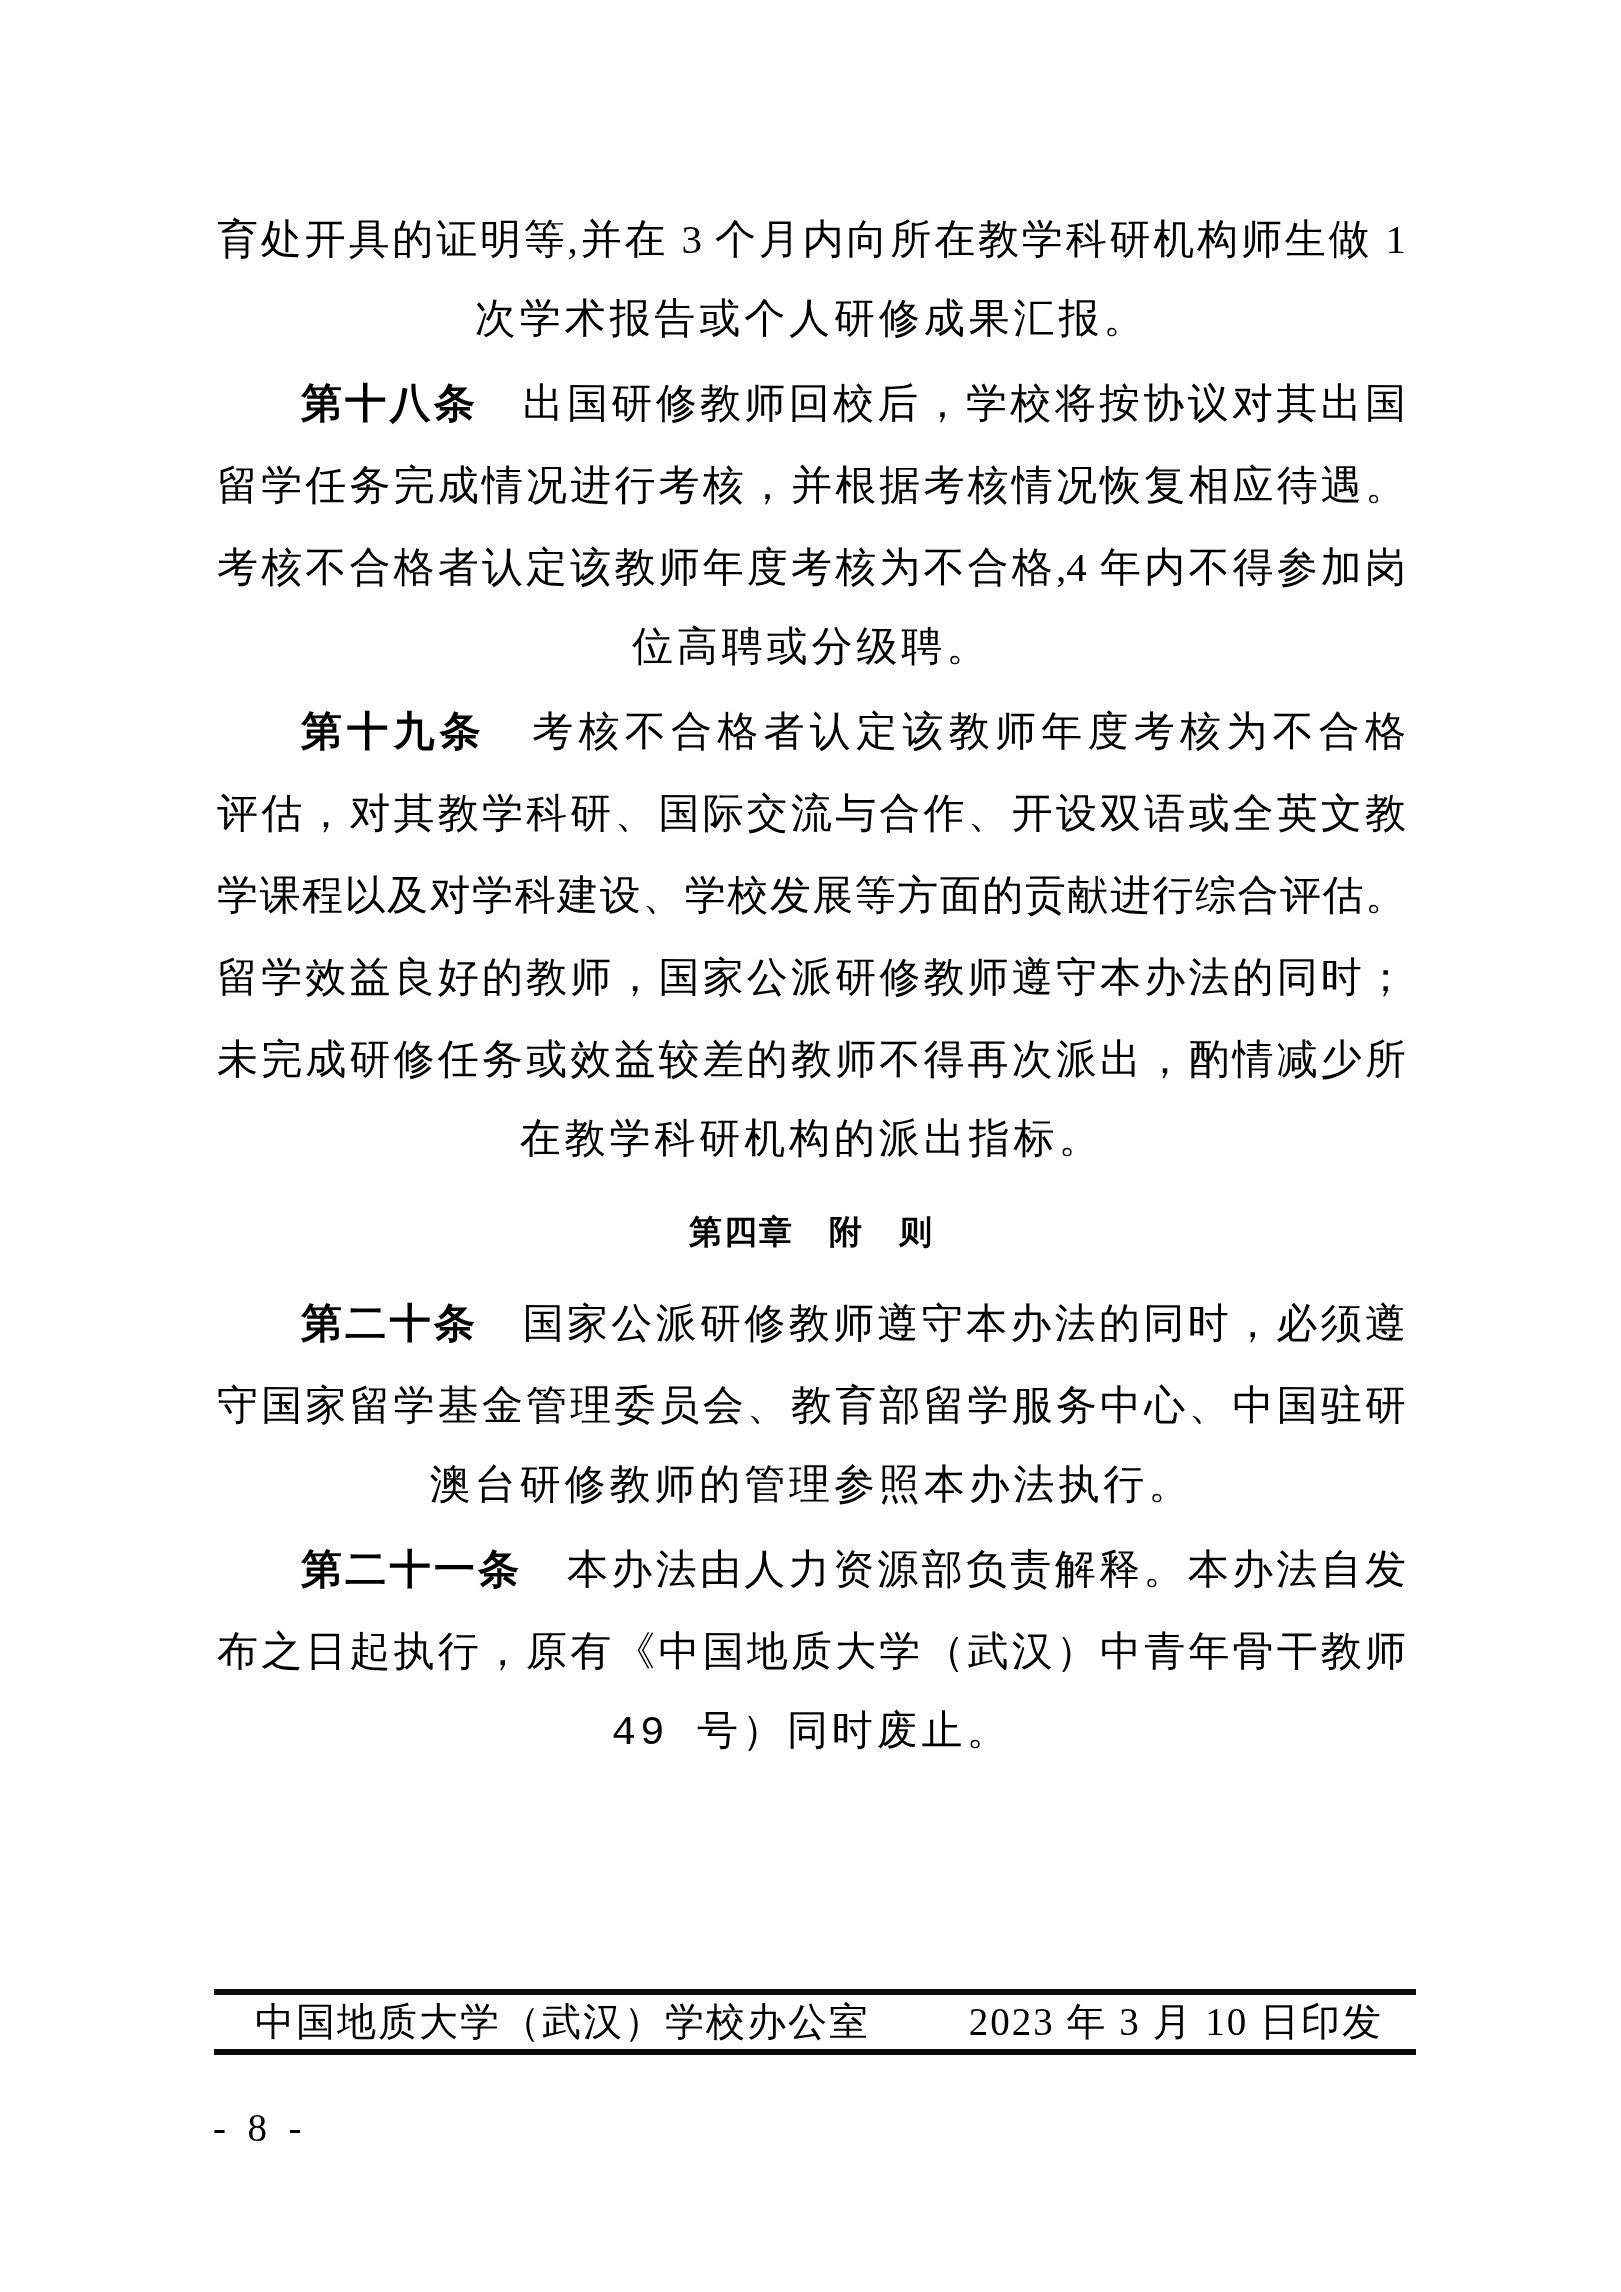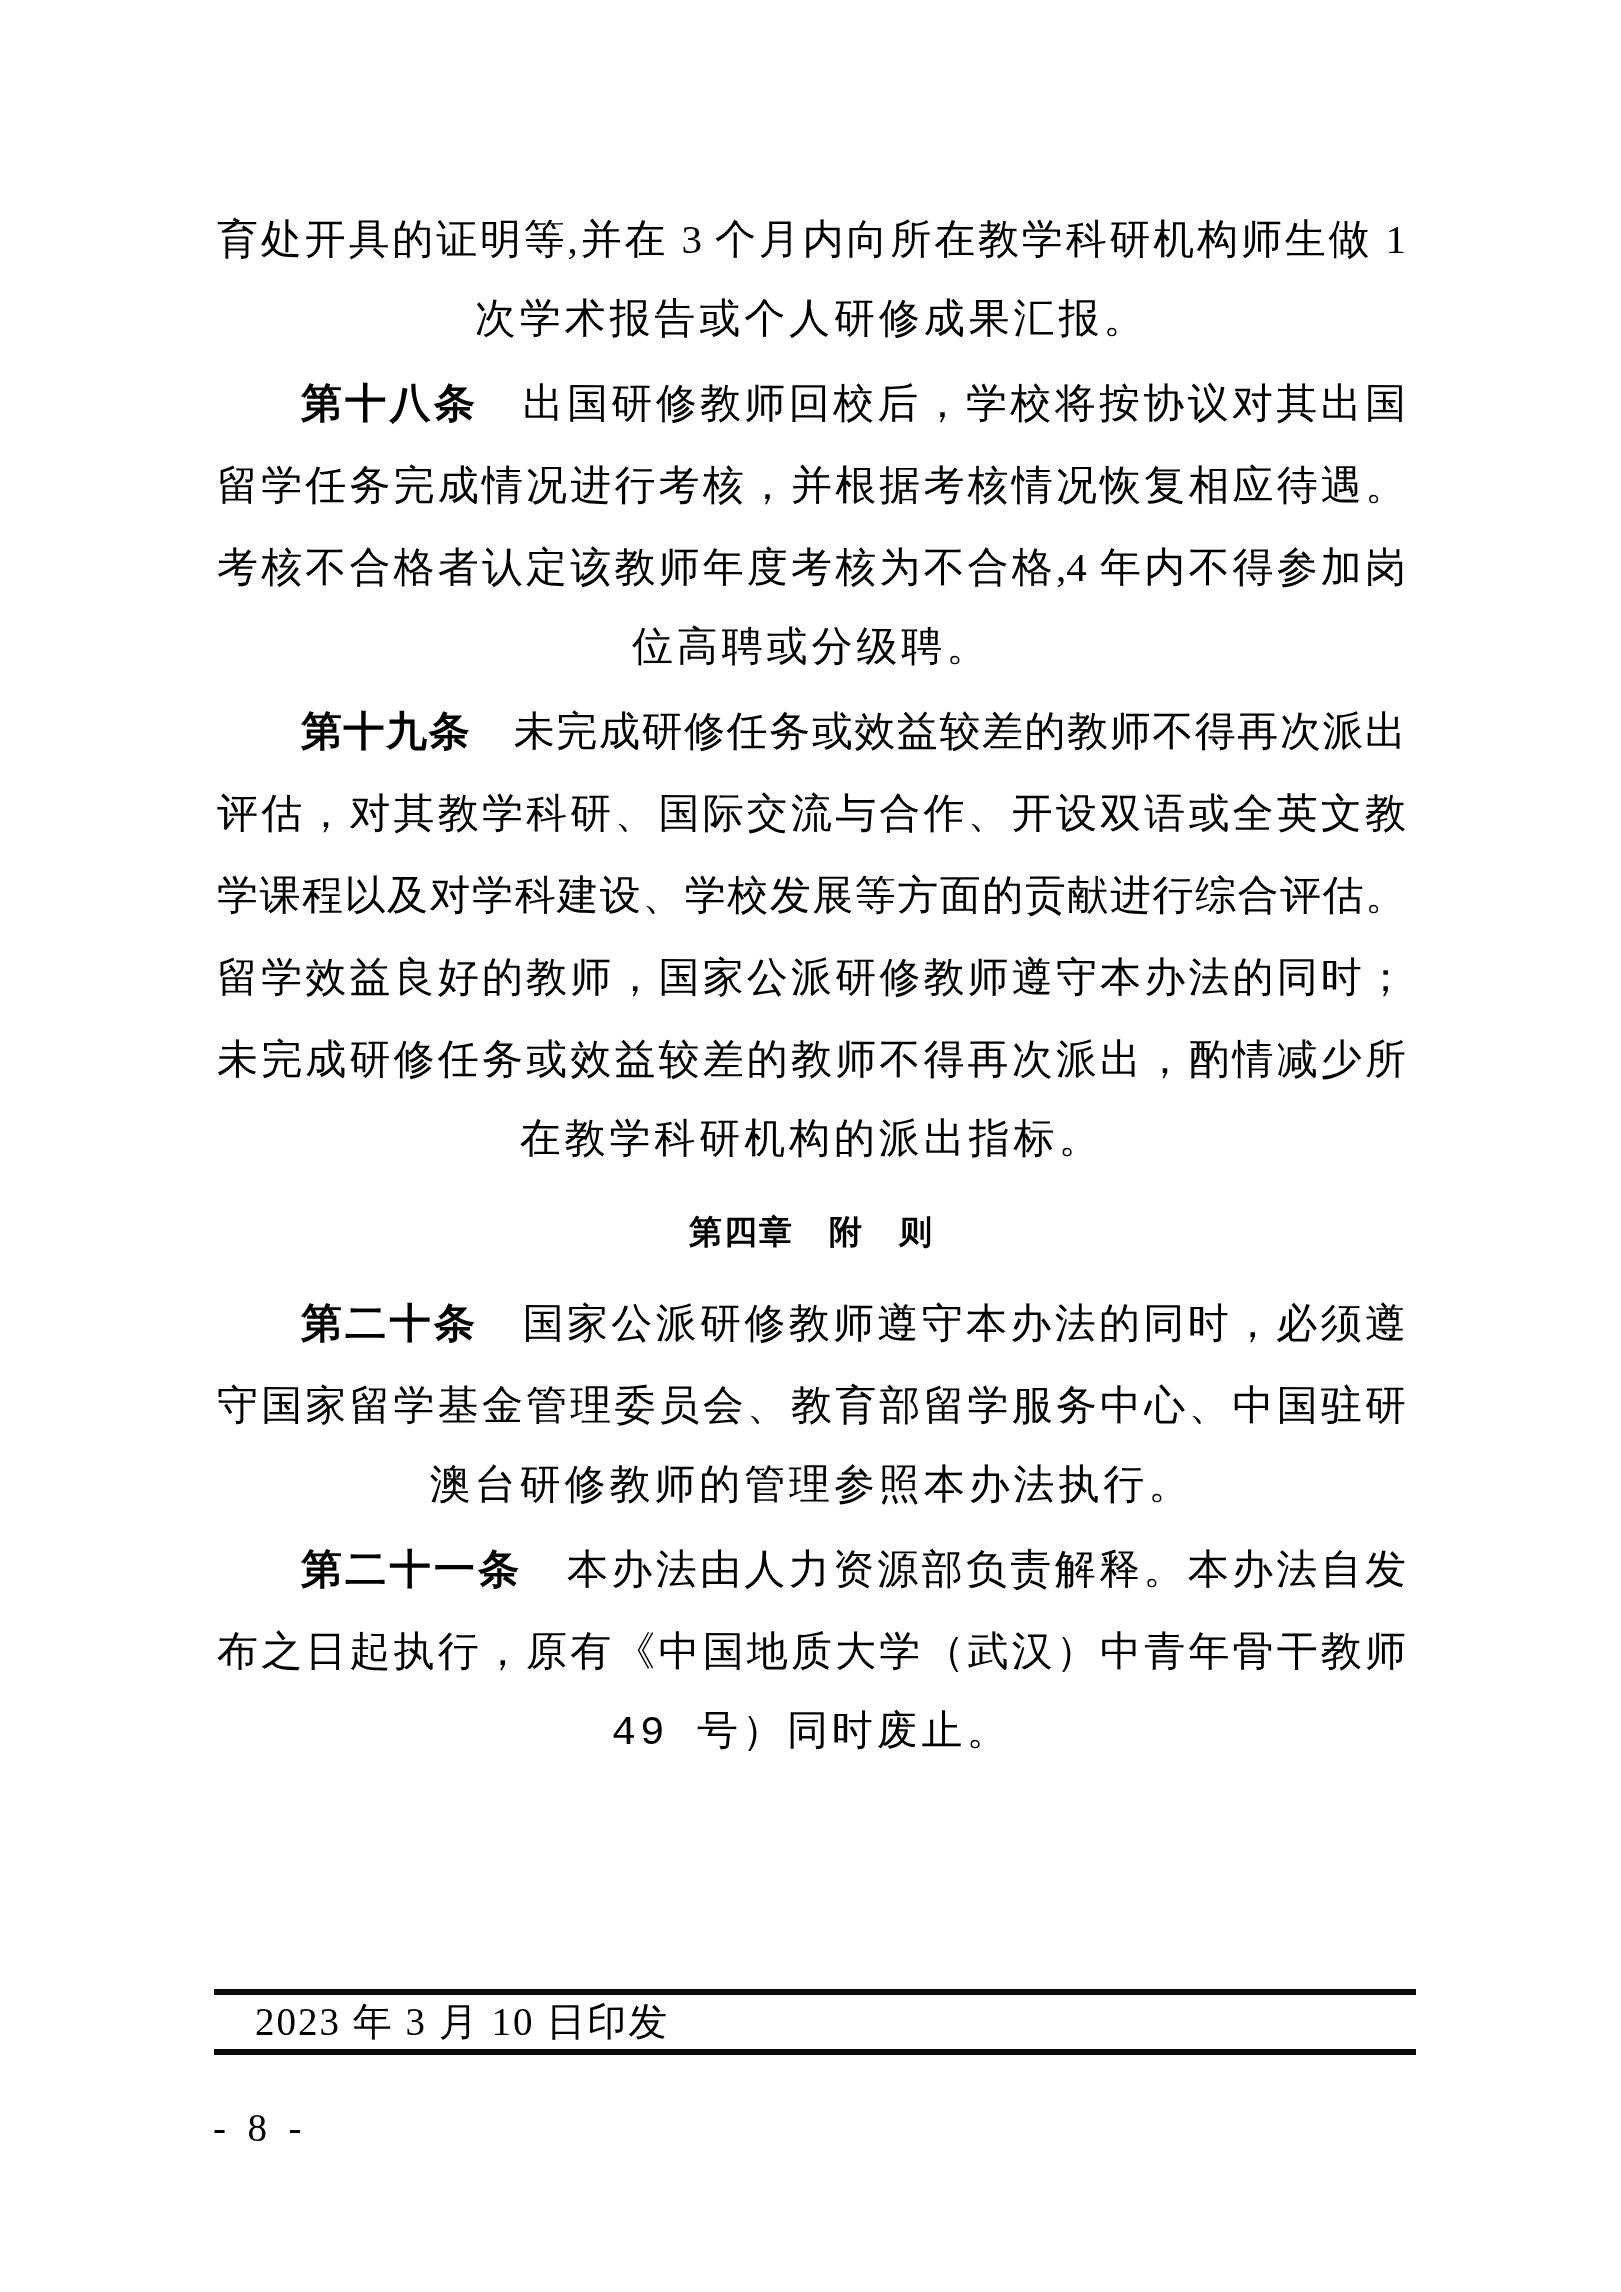--- a/index.html
+++ b/index.html
@@ -99,38 +99,39 @@
 
 <div class="page">
 
   <div class="content">
       <div class="line justify"><span class="reg">育处开具的证明等,并在 3 个月内向所在教学科研机构师生做 1</span></div>
       <div class="line plain"><span class="reg">次学术报告或个人研修成果汇报。</span></div>
       <div class="line justify indent"><span class="art">第十八条</span><span class="reg">　出国研修教师回校后，学校将按协议对其出国</span></div>
       <div class="line justify"><span class="reg">留学任务完成情况进行考核，并根据考核情况恢复相应待遇。</span></div>
       <div class="line justify"><span class="reg">考核不合格者认定该教师年度考核为不合格,4 年内不得参加岗</span></div>
       <div class="line plain"><span class="reg">位高聘或分级聘。</span></div>
-      <div class="line justify indent"><span class="art">第十九条</span><span class="reg">　未完成研修任务或效益较差的教师不得再次派出</span></div>
+      <div class="line justify indent"><span class="art">第十九条</span><span class="reg">　考核不合格者认定该教师年度考核为不合格</span></div>
       <div class="line justify"><span class="reg">评估，对其教学科研、国际交流与合作、开设双语或全英文教</span></div>
       <div class="line justify"><span class="reg">学课程以及对学科建设、学校发展等方面的贡献进行综合评估。</span></div>
       <div class="line justify"><span class="reg">留学效益良好的教师，国家公派研修教师遵守本办法的同时；</span></div>
       <div class="line justify"><span class="reg">未完成研修任务或效益较差的教师不得再次派出，酌情减少所</span></div>
       <div class="line plain"><span class="reg">在教学科研机构的派出指标。</span></div>
       <div class="line heading"><span class="art">第四章　附　则</span></div>
       <div class="line justify indent"><span class="art">第二十条</span><span class="reg">　国家公派研修教师遵守本办法的同时，必须遵</span></div>
       <div class="line justify"><span class="reg">守国家留学基金管理委员会、教育部留学服务中心、中国驻研</span></div>
       <div class="line plain"><span class="reg">澳台研修教师的管理参照本办法执行。</span></div>
       <div class="line justify indent"><span class="art">第二十一条</span><span class="reg">　本办法由人力资源部负责解释。本办法自发</span></div>
       <div class="line justify"><span class="reg">布之日起执行，原有《中国地质大学（武汉）中青年骨干教师</span></div>
       <div class="line plain"><span class="reg">49 号）同时废止。</span></div>
     </div>
 
   <div class="footer-rule top"></div>
 
   <div class="footer-row">
+    <span>中国地质大学（武汉）学校办公室</span>
     <span>2023 年 3 月 10 日印发</span>
   </div>
 
   <div class="footer-rule bottom"></div>
 
   <div class="page-number">- 8 -</div>
 
 </div>
 
 

